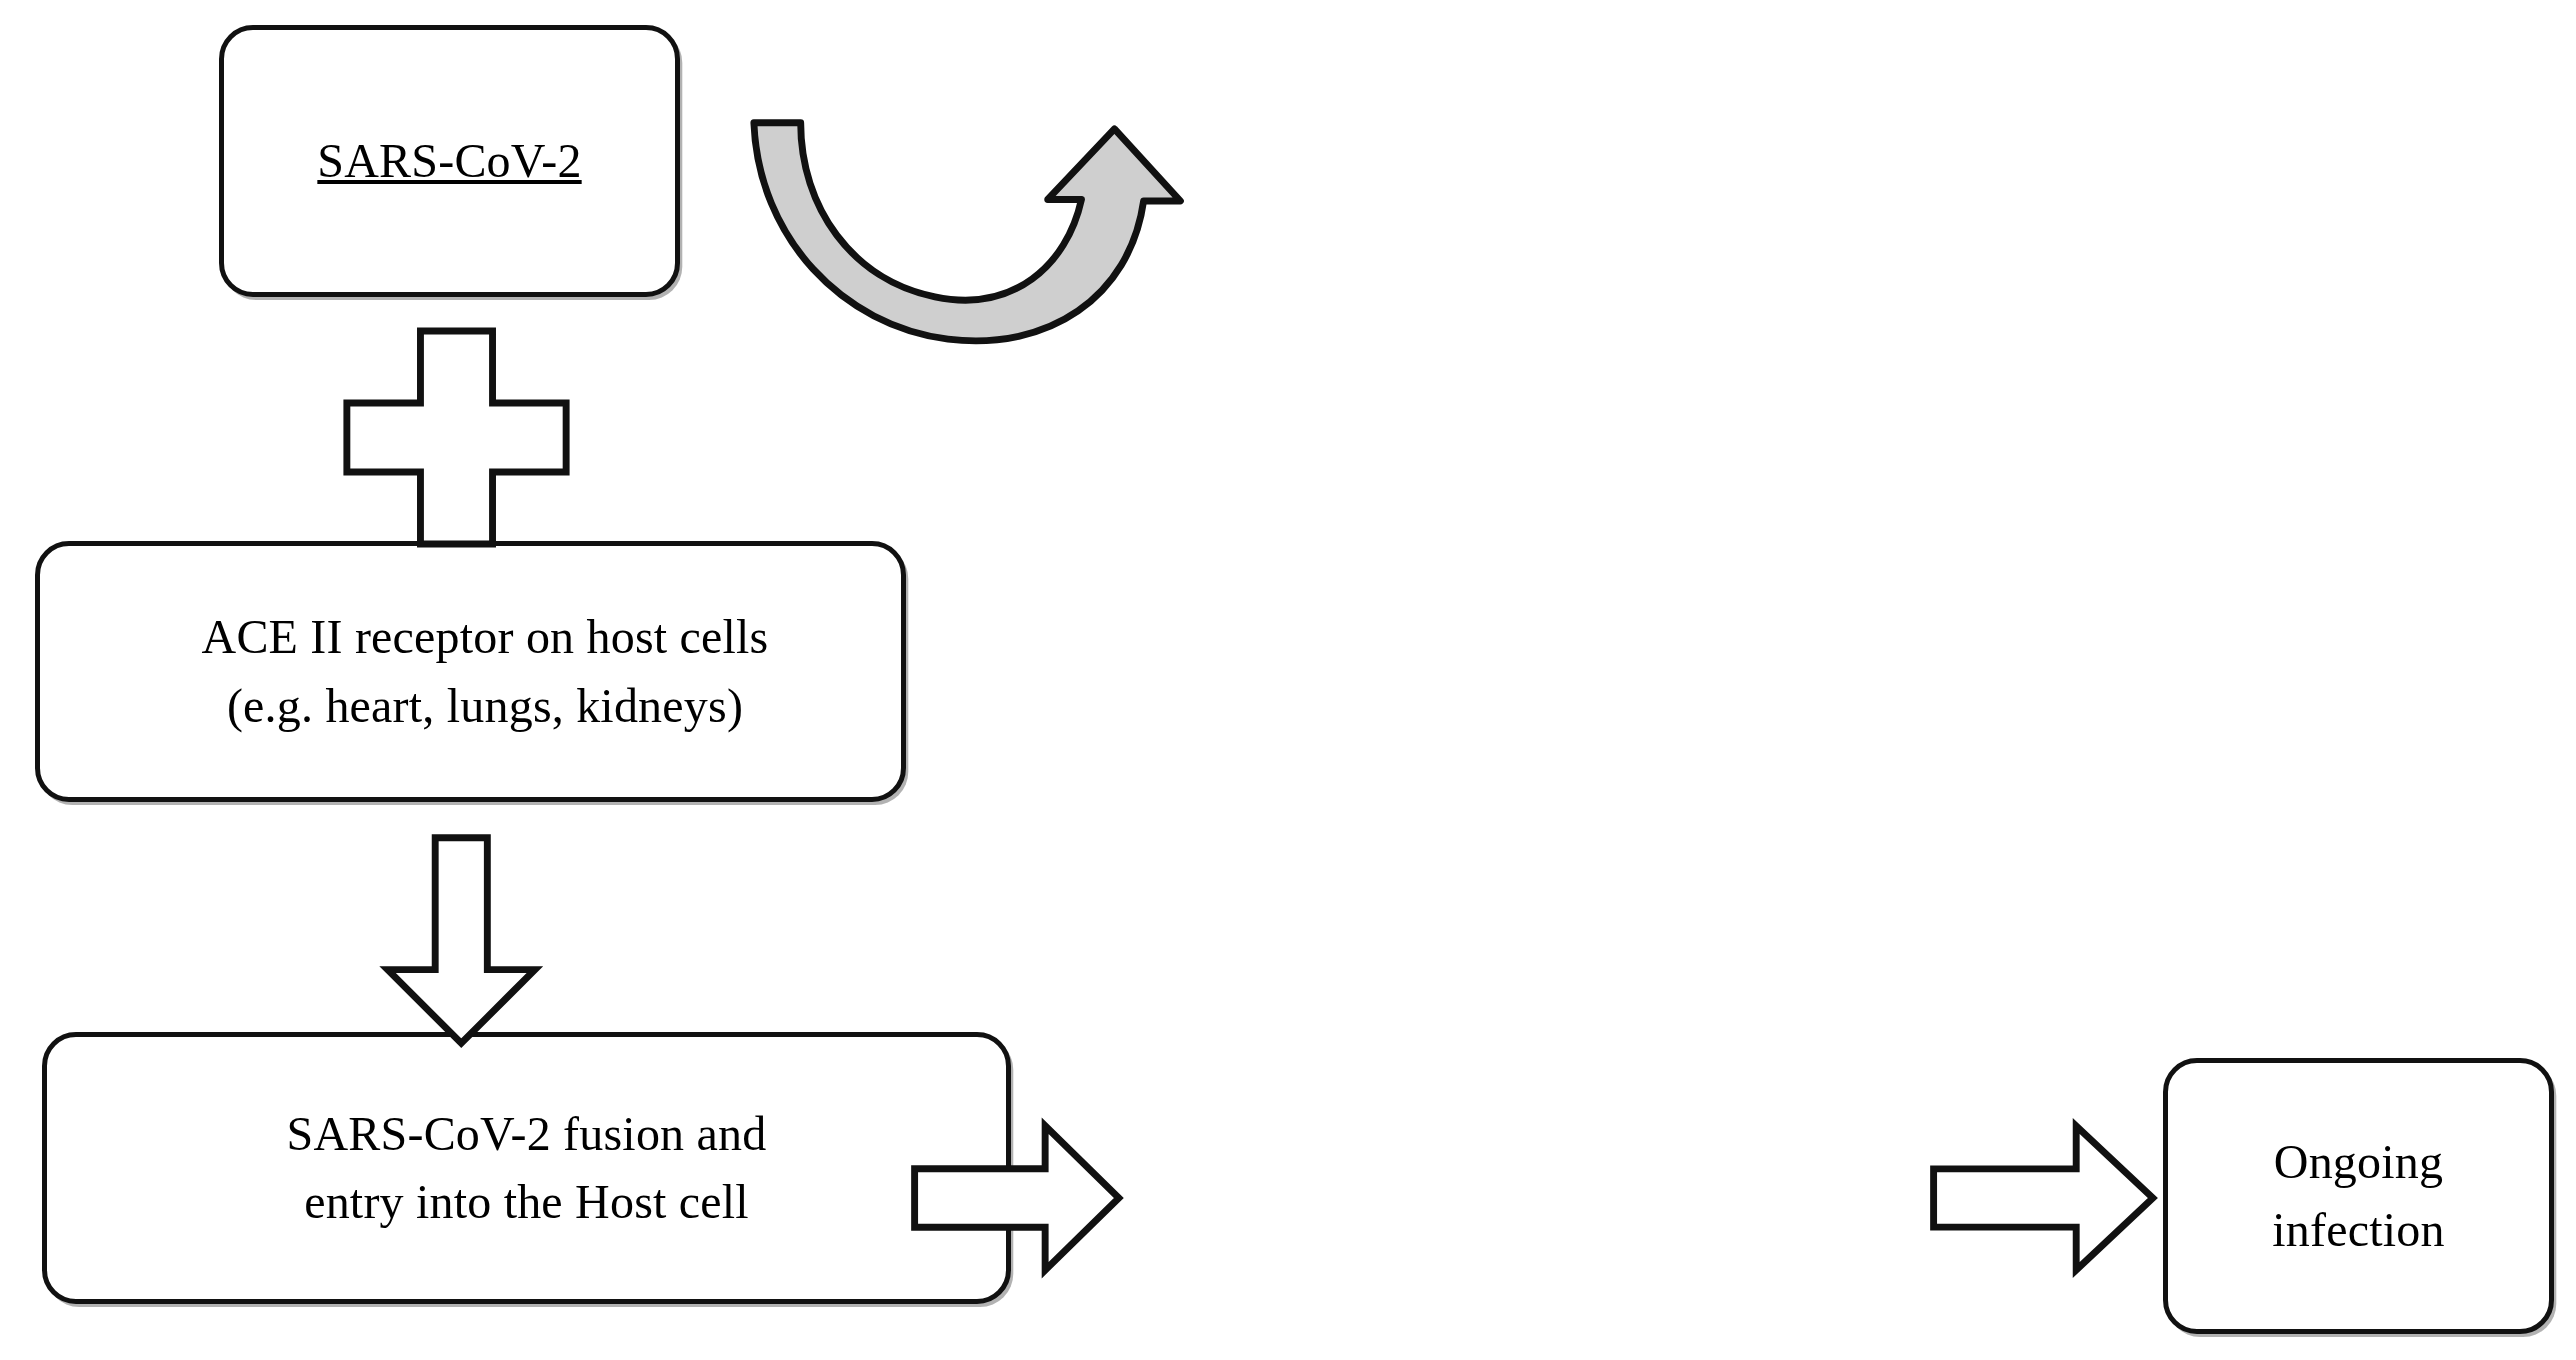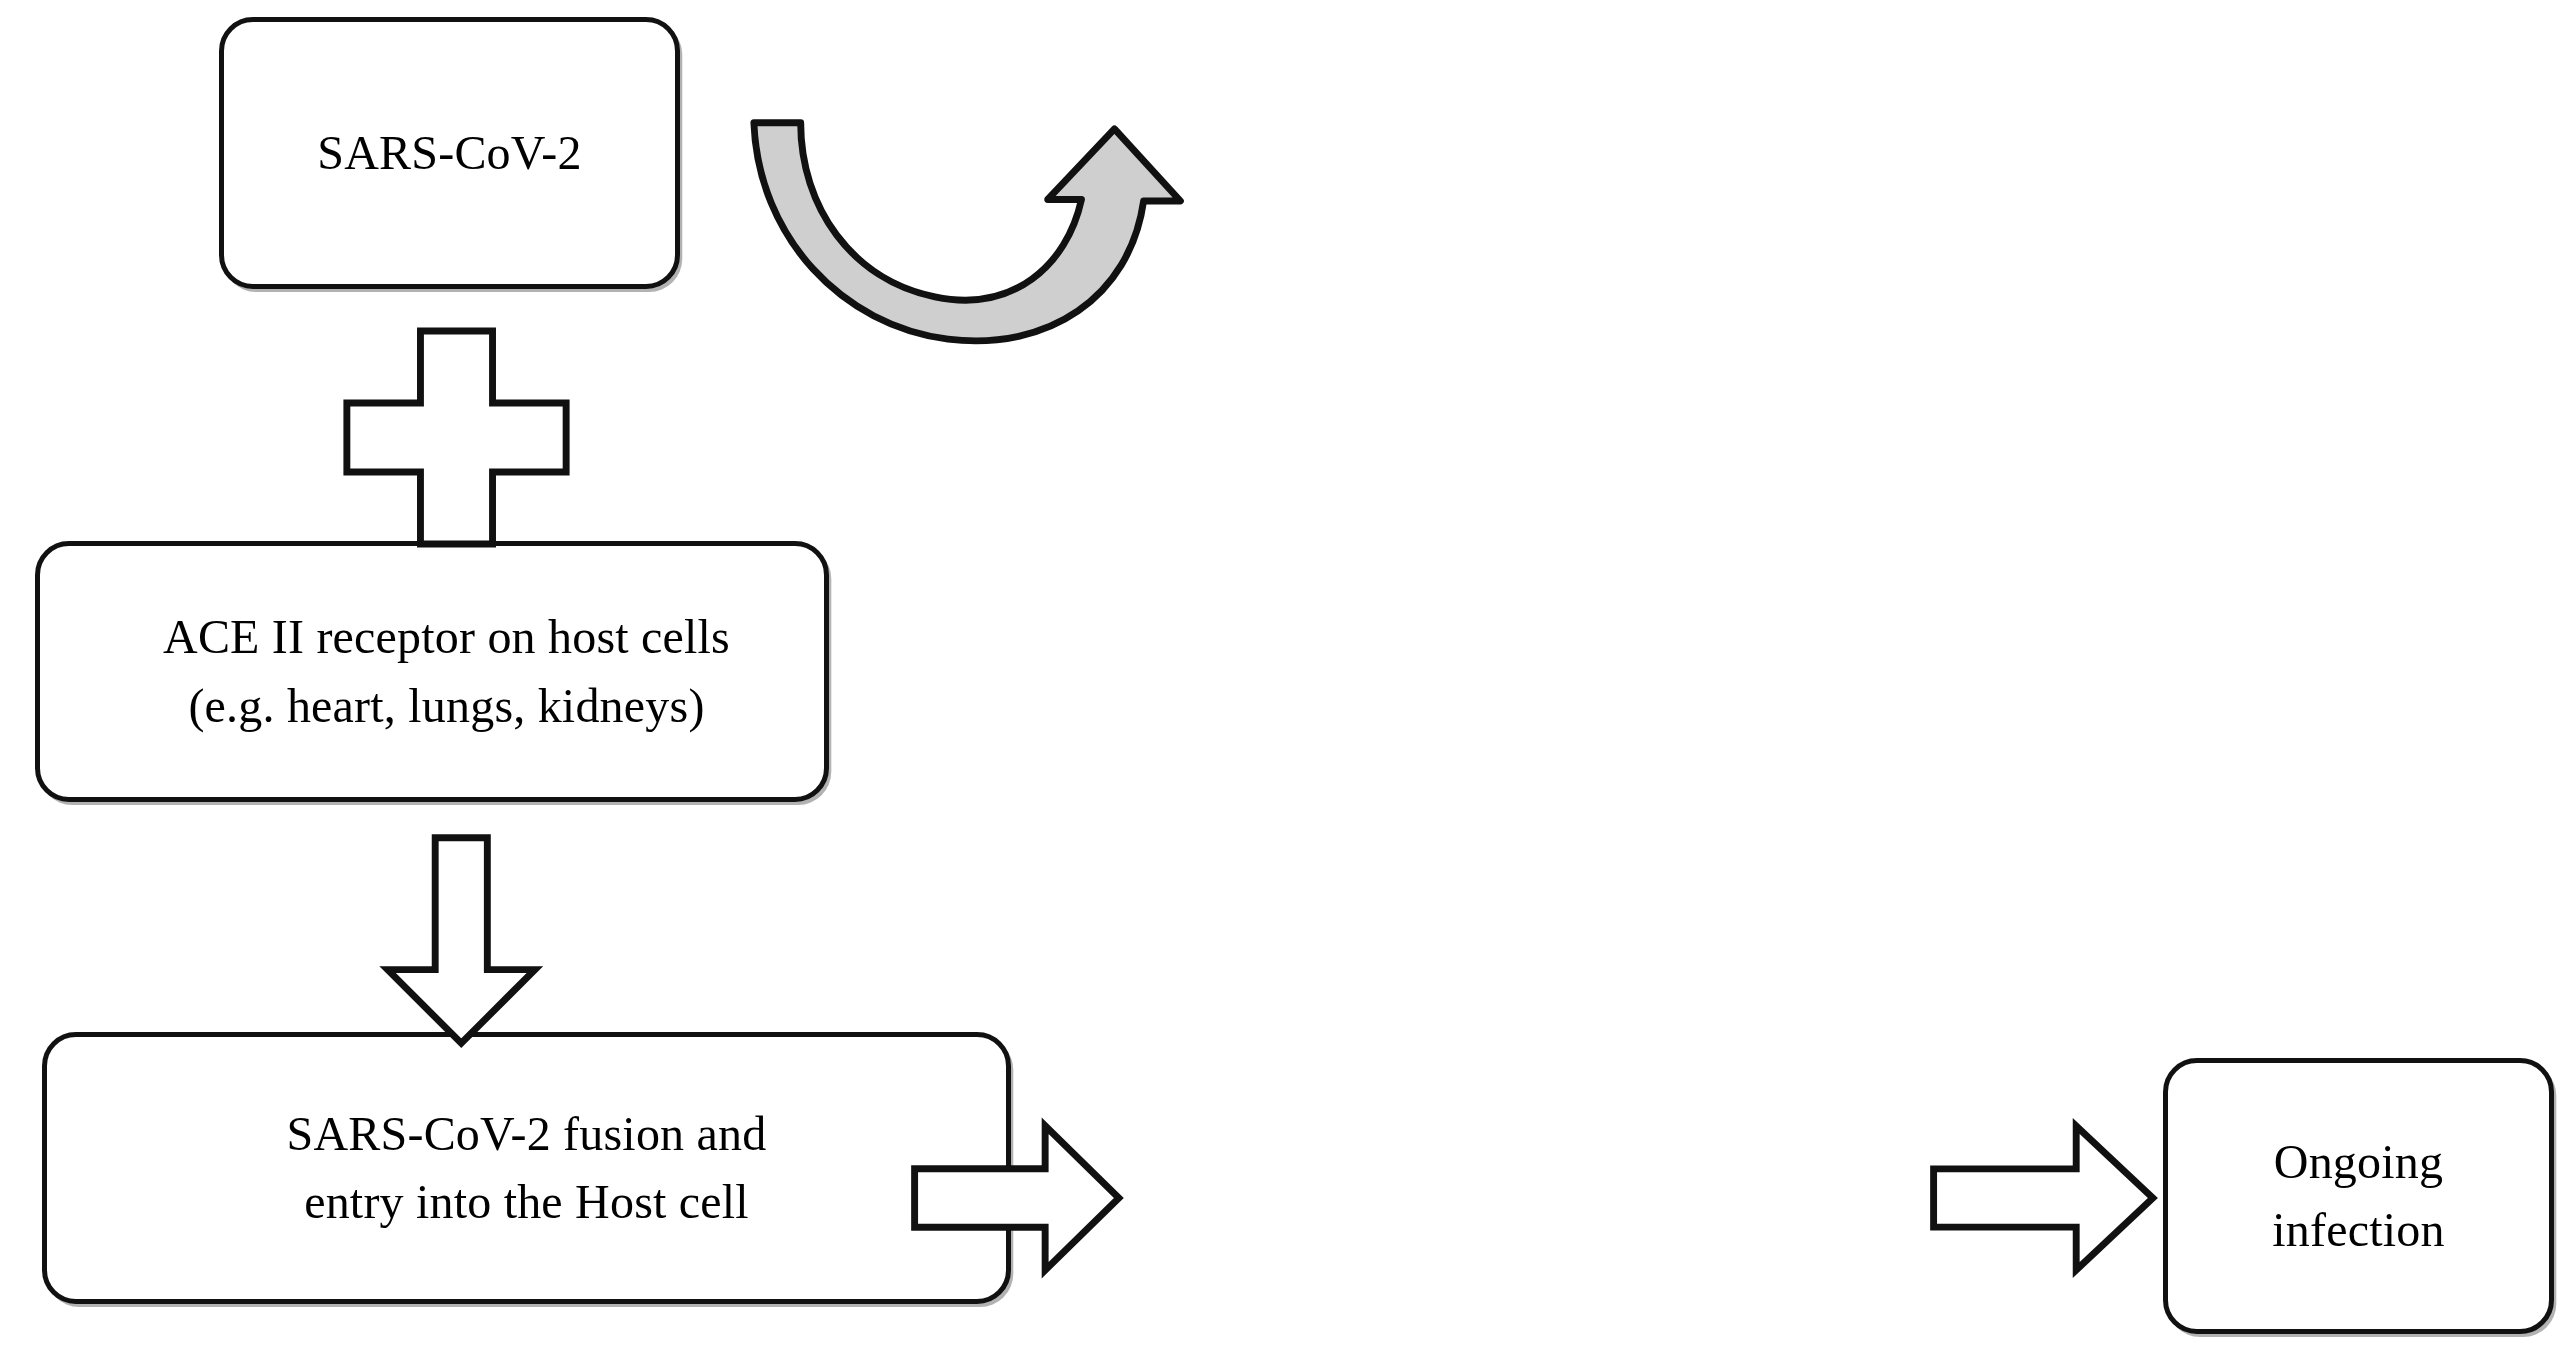--- a/index.html
+++ b/index.html
@@ -33,23 +33,23 @@
   }
   .node .label {
     display: block;
     font-size: 48px;
     line-height: 1.42;
     letter-spacing: 0.2px;
     padding: 0 20px;
     white-space: pre-line;
   }
   
-  #node-virus       { left: 219px;  top: 17px;   width: 461px;  height: 272px; }
+  #node-virus       { left: 219px;  top: 25px;   width: 461px;  height: 272px; text-decoration: underline; }
   #node-encodes     { left: 1211px; top: 32px;   width: 1323px; height: 271px; }
-  #node-ace2        { left: 35px;   top: 541px;  width: 794px; height: 261px; padding-left: 29px; }
+  #node-ace2        { left: 35px;   top: 541px;  width: 871px; height: 261px; padding-left: 29px; }
   #node-fusion      { left: 42px;   top: 1032px; width: 969px; height: 272px; text-align: center; }
   #node-replication { left: 1122px; top: 1055px; width: 803px; height: 275px; }
   #node-ongoing     { left: 2163px; top: 1058px; width: 391px;  height: 276px; }
 
   #node-ongoing .label { font-size: 48px; }
 
   
   .connector {
     position: absolute;
     overflow: visible;

